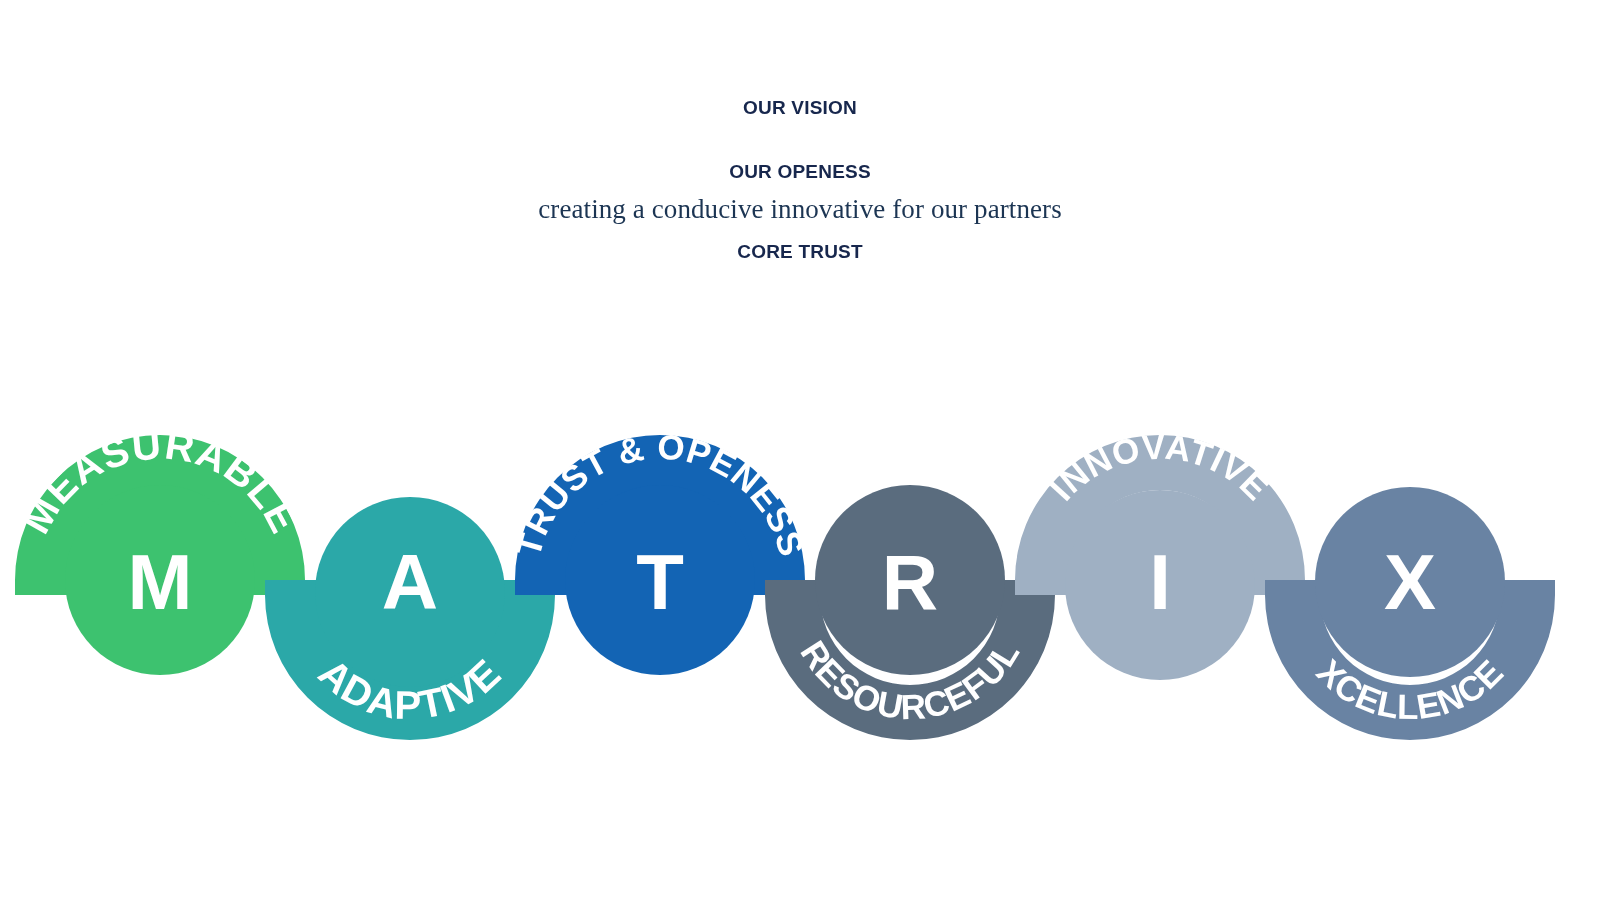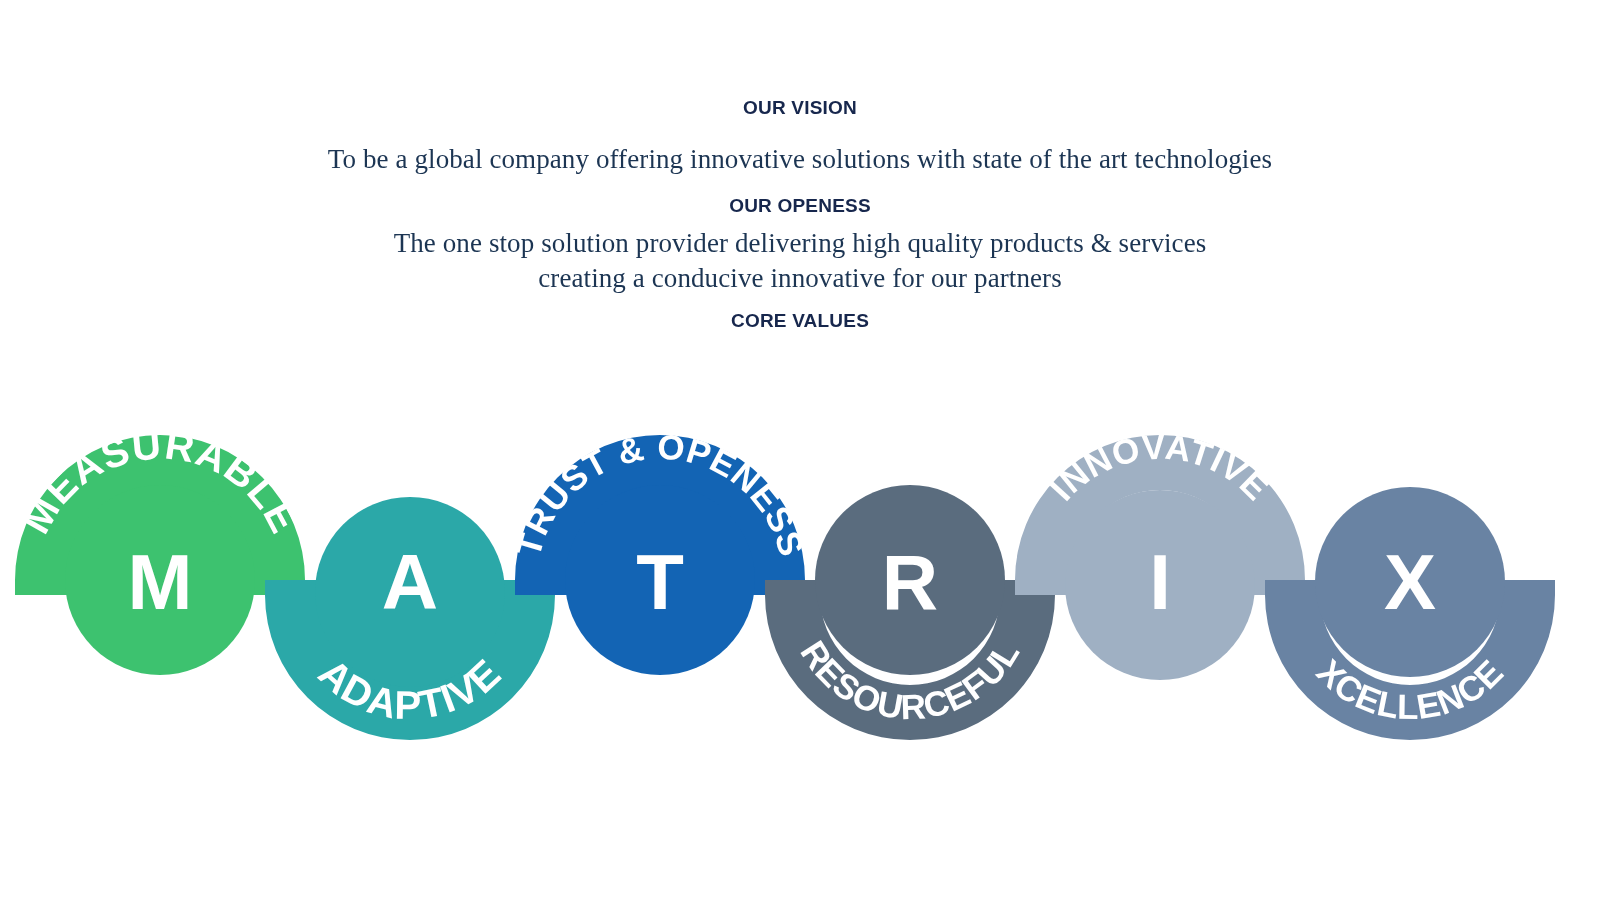--- a/index.html
+++ b/index.html
@@ -91,37 +91,35 @@
 
 <div id="page">
 
   <div class="text-block">
 
     <p class="section-heading">OUR VISION</p>
 
     <div class="gap-vision-body"></div>
 
     <p class="section-body">
-      <span class="body-line">To be a global company offering innovative solutions with state of the art technologies</span>
     </p>
 
     <div class="gap-body-mission"></div>
 
     <p class="section-heading">OUR OPENESS</p>
 
     <div class="gap-mission-body"></div>
 
     <p class="section-body">
-      <span class="body-line">The one stop solution provider delivering high quality products &amp; services</span>
       <span class="body-line">creating a conducive innovative for our partners</span>
     </p>
 
     <div class="gap-body-core"></div>
 
-    <p class="section-heading">CORE VALUES</p>
+    <p class="section-heading">CORE TRUST</p>
   </div>
 
   <div id="diagram">
     <svg width="1600" height="380" viewBox="0 0 1600 380" xmlns="http://www.w3.org/2000/svg">
 
       <defs>
 
         <path id="tp-M" d="M 37,182 A 123,123 0 0 1 283,182" fill="none"></path>
         <path id="tp-T" d="M 537,182 A 123,123 0 0 1 783,182" fill="none"></path>
         <path id="tp-I" d="M 1037,182 A 123,123 0 0 1 1283,182" fill="none"></path>

